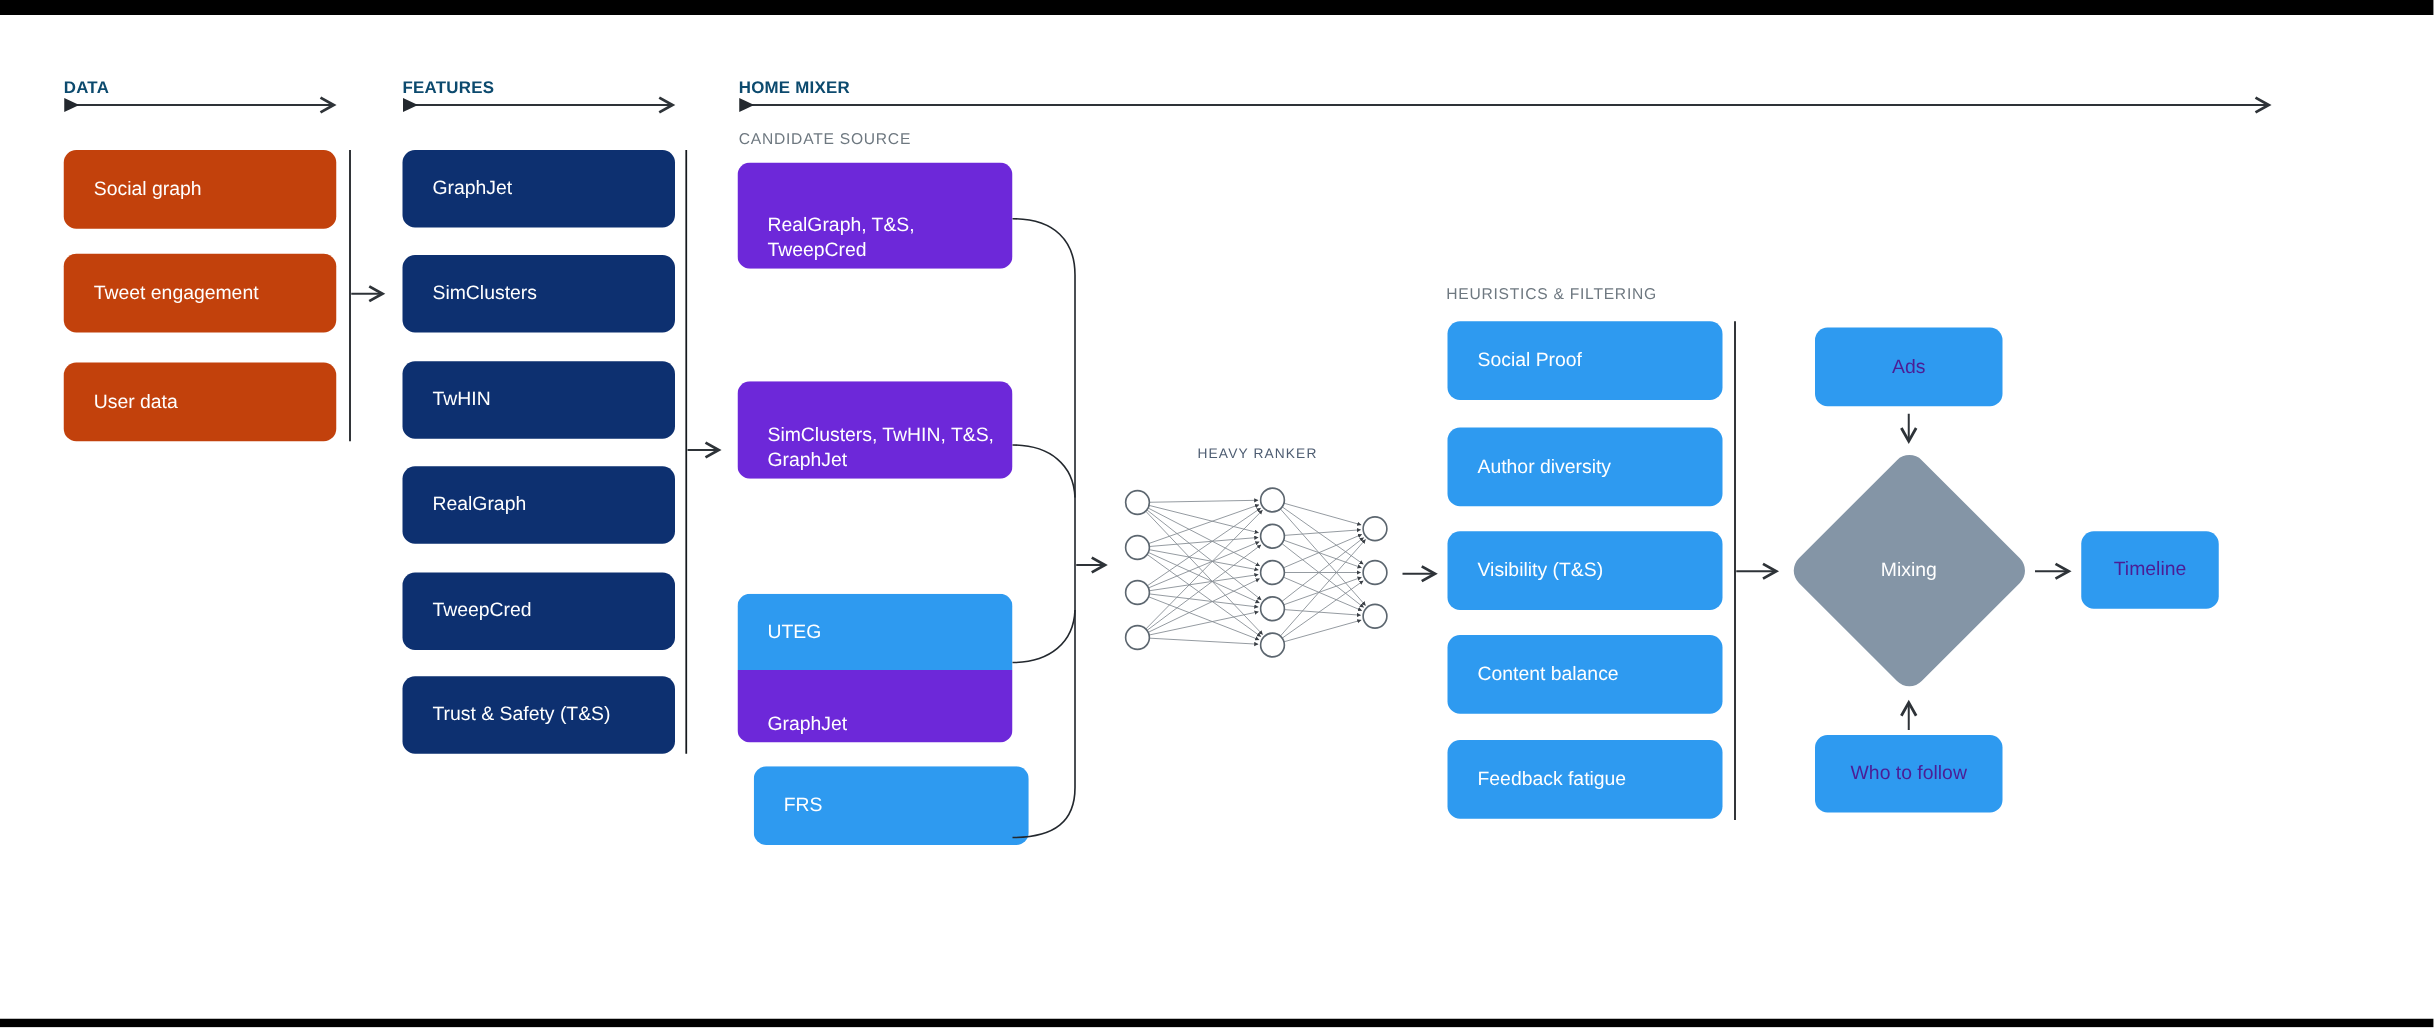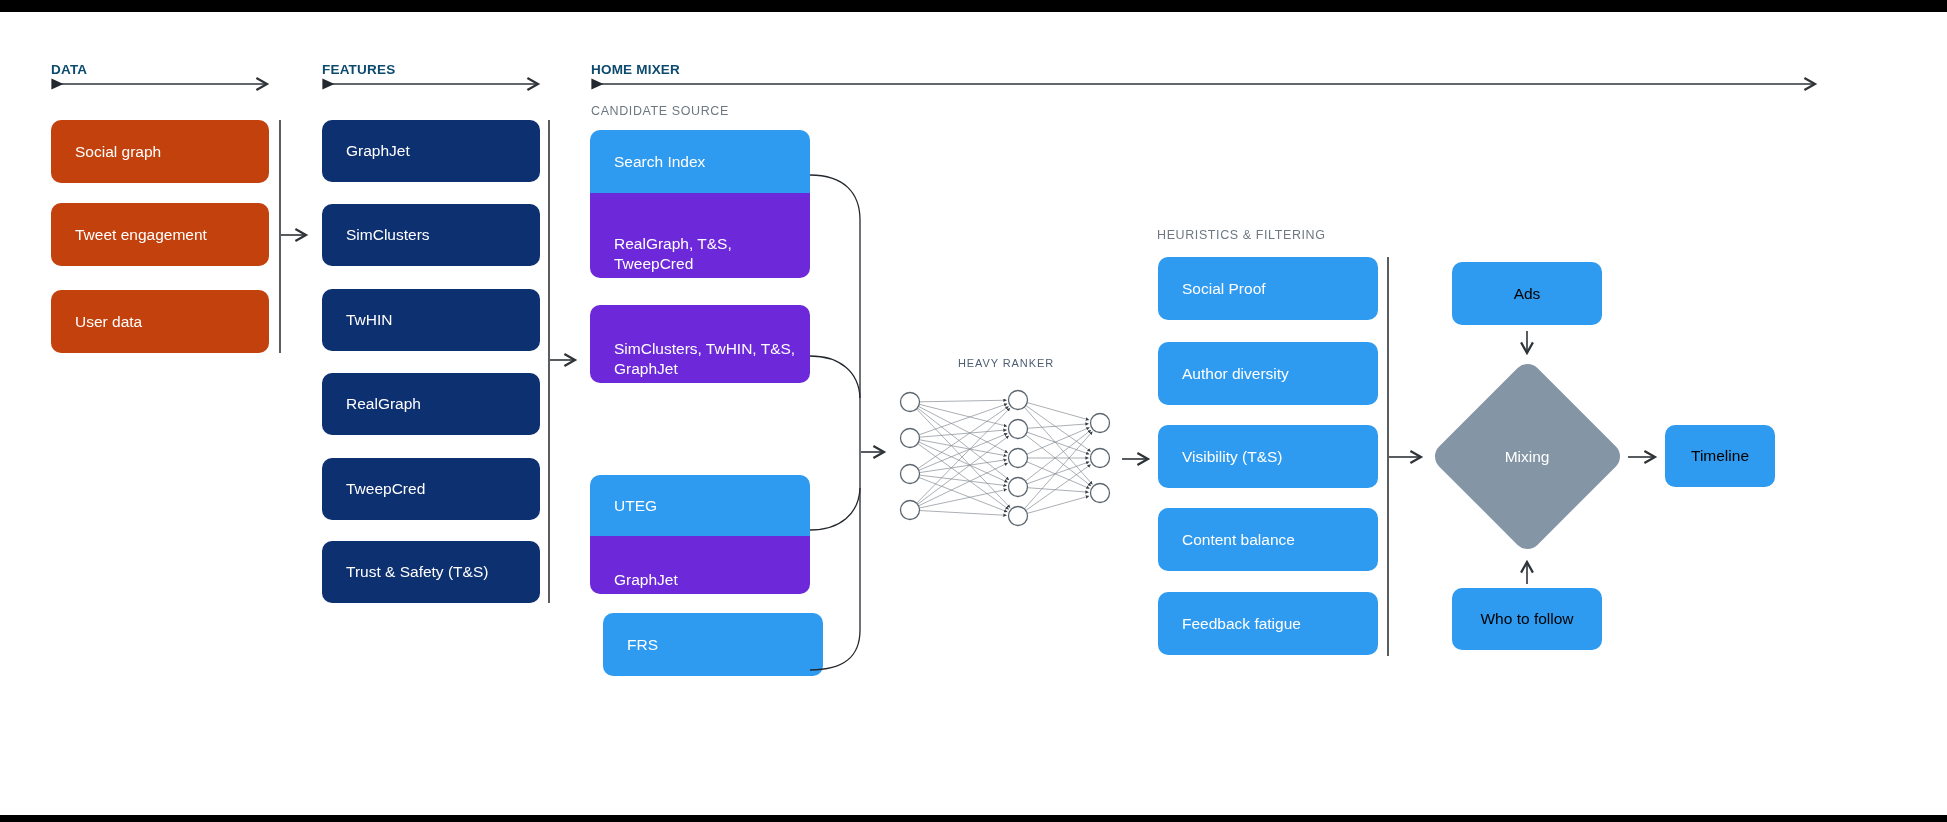--- a/index.html
+++ b/index.html
@@ -17,21 +17,21 @@
        padding:0 16px 0 24px;box-sizing:border-box;color:#fff;font-size:15.5px;line-height:1.25;}
   .data-box{background:#c2410c;}
   .feature-box{background:#0d3070;}
   .filter-box{background:#2e9af0;}
 
   .cand{position:absolute;border-radius:10px;overflow:hidden;display:flex;flex-direction:column;box-sizing:border-box;}
   .cand-header{background:#2e9af0;display:flex;align-items:center;padding:0 16px 0 24px;color:#fff;font-size:15.5px;}
   .cand-sub{background:#6d28d9;display:flex;align-items:flex-end;padding:4px 4px 4px 24px;color:#fff;font-size:15.5px;line-height:1.3;box-sizing:border-box;}
 
   .center-box{position:absolute;display:flex;align-items:center;justify-content:center;border-radius:10px;
-              background:#2e9af0;color:#000000;font-size:15.5px;}
+              background:#2e9af0;color:#4c1d95;font-size:15.5px;}
   .diamond{position:absolute;left:1458px;top:387px;width:139px;height:139px;background:#8495a6;
            border-radius:14px;transform:rotate(45deg);display:flex;align-items:center;justify-content:center;}
   .diamond-label{transform:rotate(-45deg);color:#fff;font-size:15.5px;}
 
   svg.overlay{position:absolute;left:0;top:0;width:1947px;height:822px;pointer-events:none;}
 </style>
 </head>
 <body>
 
 <div class="canvas">
@@ -73,23 +73,20 @@
       </div>
       <div class="box feature-box" style="left: 322px; top: 458px; width: 218px; height: 62px;">
         <span>TweepCred</span>
       </div>
       <div class="box feature-box" style="left: 322px; top: 541px; width: 218px; height: 62px;">
         <span>Trust &amp; Safety (T&amp;S)</span>
       </div>
     </div>
   <div id="candidate-column">
       <div class="cand" style="left: 590px; top: 130px; width: 220px;">
-        <div class="cand-header" style="height: 63px;">
-          <span>Search Index</span>
-        </div>
         <div class="cand-sub" style="height: 85px;">
           <span>RealGraph, T&amp;S, TweepCred</span>
         </div>
       </div>
       <div class="cand" style="left: 590px; top: 305px; width: 220px;">
         <div class="cand-sub" style="height: 78px;">
           <span>SimClusters, TwHIN, T&amp;S, GraphJet</span>
         </div>
       </div>
       <div class="cand" style="left: 590px; top: 475px; width: 220px;">

